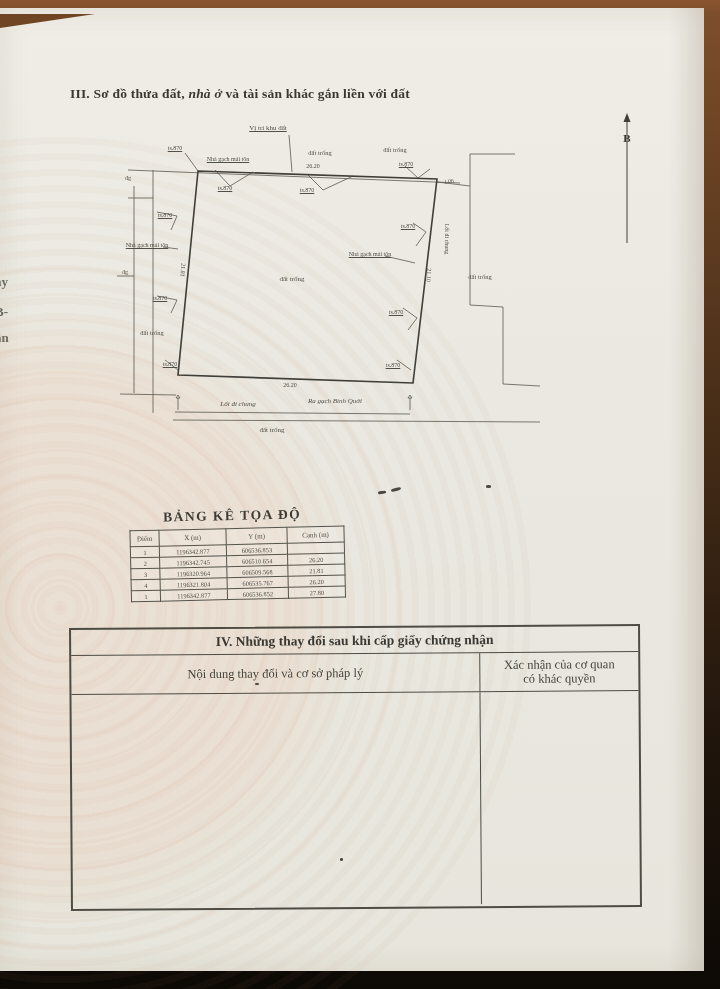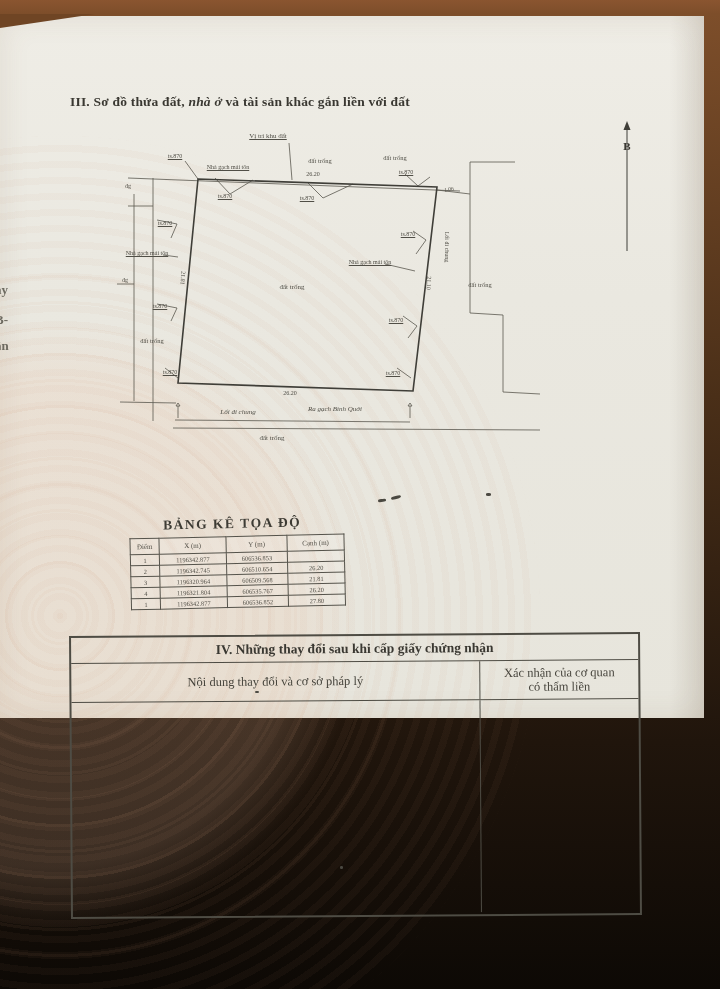--- a/index.html
+++ b/index.html
@@ -1,20 +1,20 @@
 <!DOCTYPE html>
 <html><head>
 <meta charset="utf-8">
 <style>
   html,body{margin:0;padding:0;background:#111;}
   .shot{position:relative;width:720px;height:989px;overflow:hidden;
         font-family:"Liberation Serif",serif;
         background:linear-gradient(180deg,#8a5530 0%,#7d4e2a 1.4%,#4a2f18 40%,#20150c 75%,#0d0905 100%);}
   
-  .page{position:absolute;left:0;top:16px;width:704px;height:702px;
+  .page{position:absolute;left:0;top:8px;width:704px;height:963px;
         background:
           linear-gradient(to right, rgba(0,0,0,0) 95%, rgba(60,40,20,.10) 100%),
           linear-gradient(180deg,#efede6 0%,#eae8e0 40%,#e7e5dc 100%);
         box-shadow:inset 0 0 30px rgba(120,90,60,.12);}
   .wedge{position:absolute;left:0;top:14px;width:0;height:0;
          border-top:14px solid #6f4524;border-right:95px solid transparent;}
   
   .wm1{position:absolute;left:-420px;top:120px;width:960px;height:960px;border-radius:50%;
        background:repeating-radial-gradient(circle,rgba(196,140,108,.085) 0 7px,rgba(240,230,220,0) 7px 16px);
        opacity:.55;pointer-events:none;}
@@ -201,21 +201,21 @@
           </tbody>
       </table>
     </div>
 
     <div class="sec4">
       <div class="trow">IV. Những thay đổi sau khi cấp giấy chứng nhận</div>
       <div class="hrow">
         <div class="hleft">Nội dung thay đổi và cơ sở pháp lý</div>
         <div class="hright">
           <span>Xác nhận của cơ quan</span>
-          <span>có thẩm liền</span>
+          <span>có khác quyền</span>
         </div>
       </div>
       <div class="body">
         <div class="bleft"></div>
         <div class="bright"></div>
       </div>
     </div>
 
     <div class="speck" style="left:378px;top:483px;width:8px;height:2.5px;transform:rotate(-8deg);"></div>
     <div class="speck" style="left:391px;top:480px;width:10px;height:3px;transform:rotate(-14deg);"></div>

